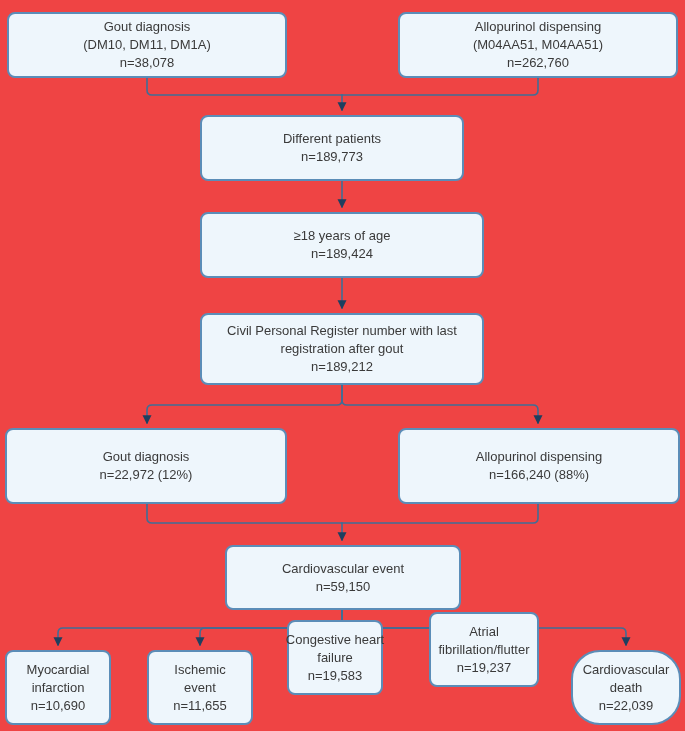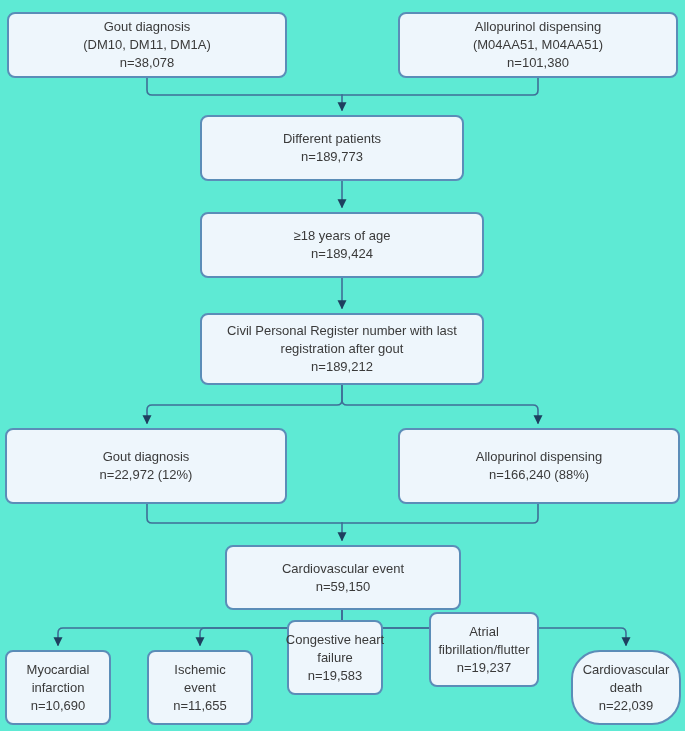--- a/index.html
+++ b/index.html
@@ -5,21 +5,21 @@
   html, body {
     margin: 0;
     padding: 0;
     background: #ffffff;
     font-family: "Liberation Sans", sans-serif;
   }
   .canvas {
     position: relative;
     width: 685px;
     height: 731px;
-    background: #5eead4;
+    background: #ef4444;
     overflow: hidden;
   }
   .connectors {
     position: absolute;
     left: 0;
     top: 0;
     width: 685px;
     height: 731px;
   }
   .connectors path {
@@ -83,21 +83,21 @@
 
   <div class="node" style="left:7px; top:12px; width:280px; height:66px;">
     <div class="line">Gout diagnosis</div>
     <div class="line">(DM10, DM11, DM1A)</div>
     <div class="line">n=38,078</div>
   </div>
 
   <div class="node" style="left:398px; top:12px; width:280px; height:66px;">
     <div class="line">Allopurinol dispensing</div>
     <div class="line">(M04AA51, M04AA51)</div>
-    <div class="line">n=101,380</div>
+    <div class="line">n=262,760</div>
   </div>
 
   <div class="node" style="left:200px; top:115px; width:264px; height:66px;">
     <div class="line">Different patients</div>
     <div class="line">n=189,773</div>
   </div>
 
   <div class="node" style="left:200px; top:212px; width:284px; height:66px;">
     <div class="line">≥18 years of age</div>
     <div class="line">n=189,424</div>

